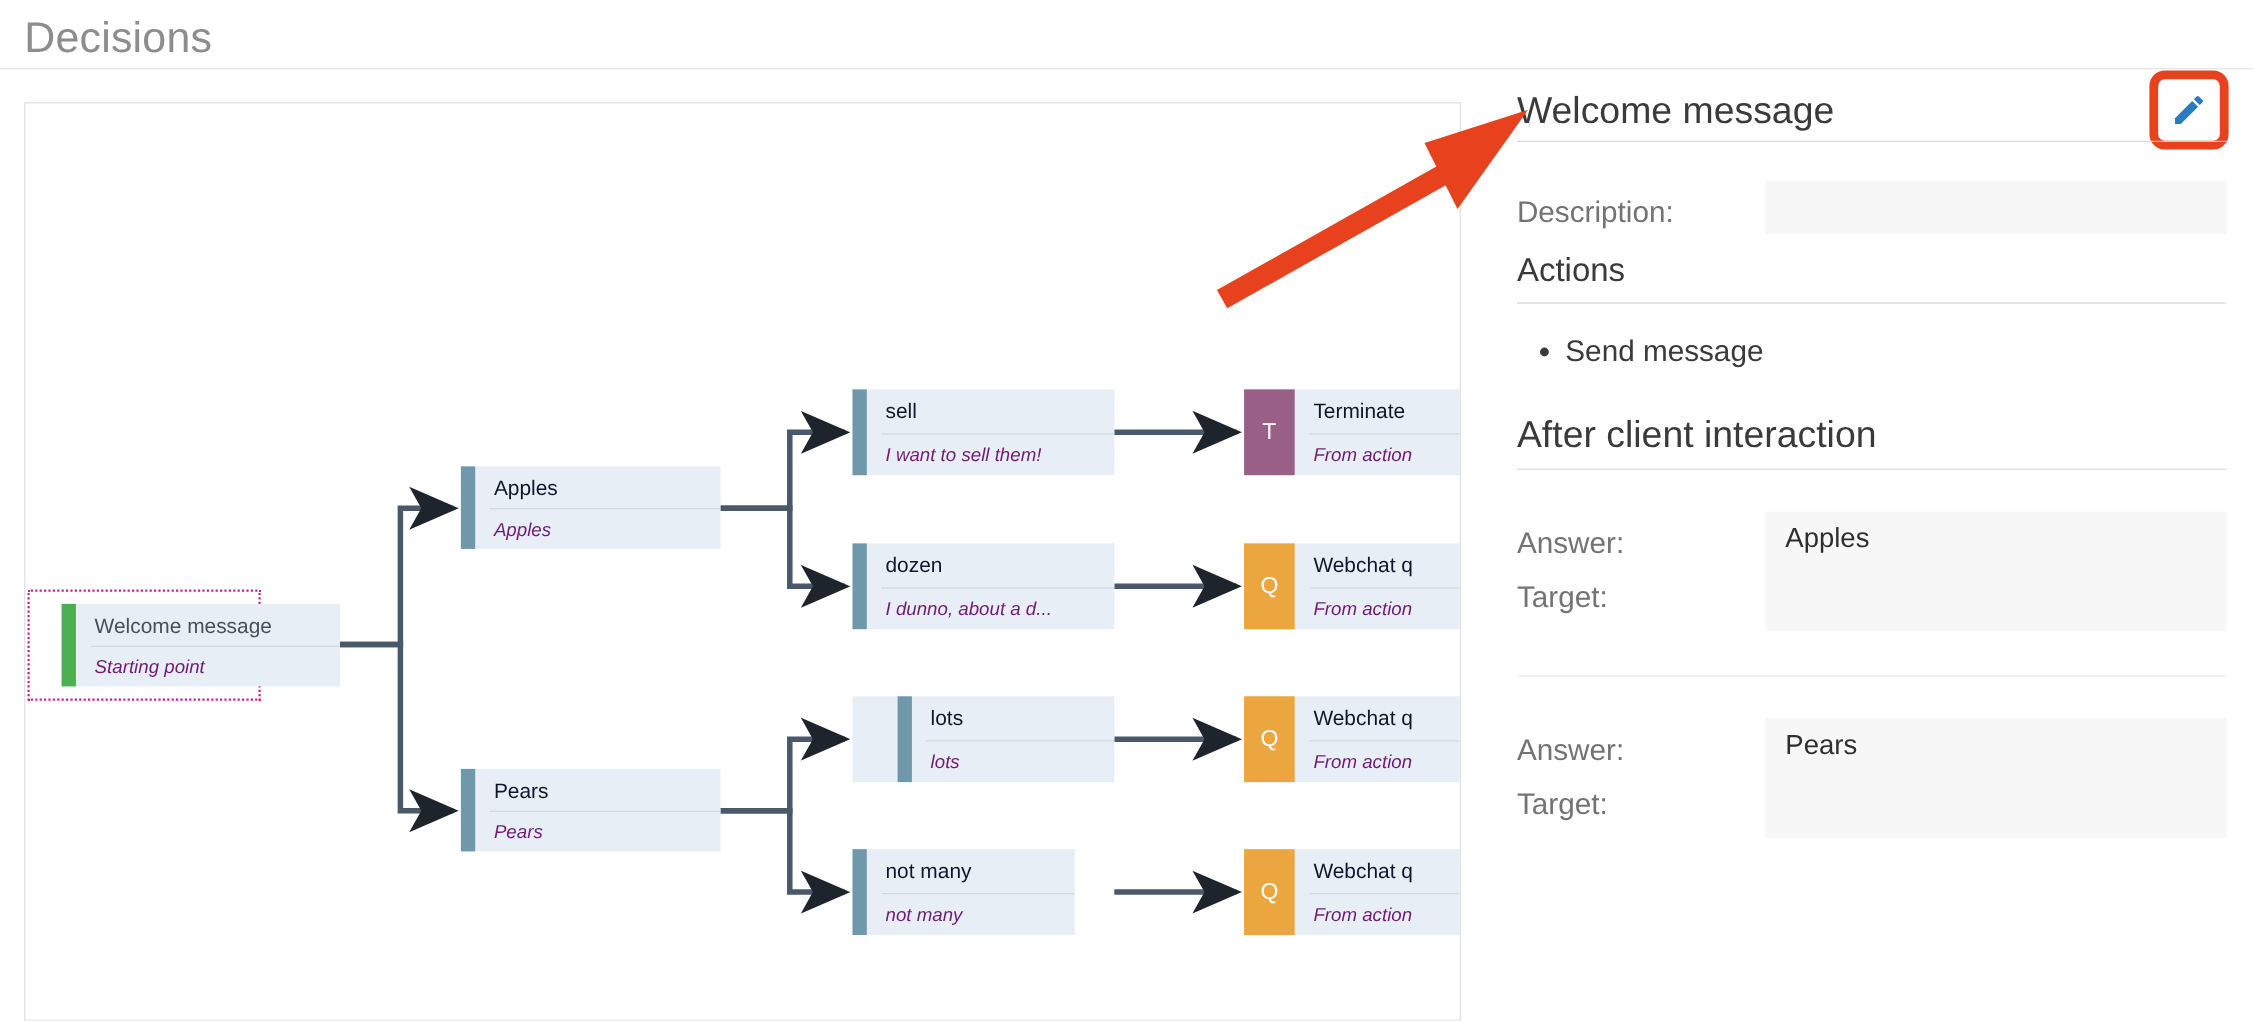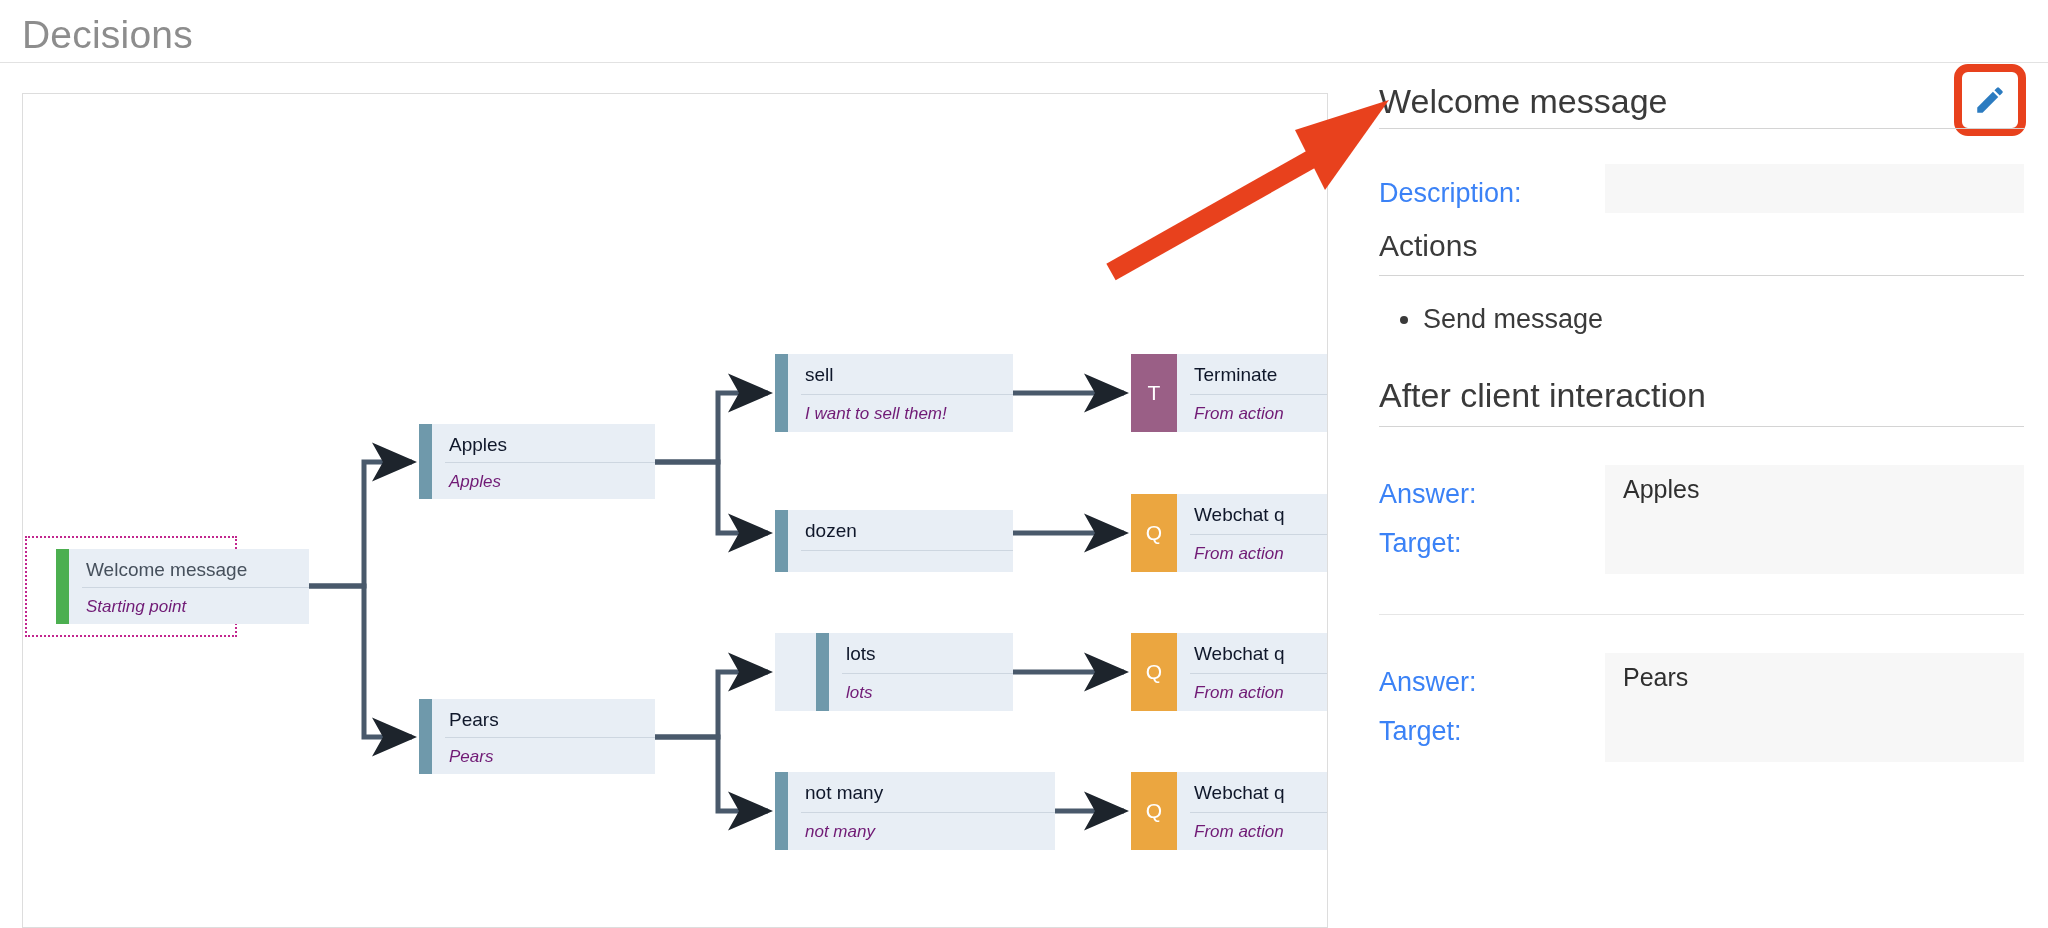--- a/index.html
+++ b/index.html
@@ -121,21 +121,21 @@
     position: absolute; left: -280px; top: 18px;
     width: 300px; height: 190px;
     pointer-events: none;
   }
 
   .field-row {
     position: relative;
     display: flex; align-items: flex-start;
   }
   .field-label {
-    font-size: 27px; color: #3b82f6; line-height: 34px;
+    font-size: 27px; color: #737373; line-height: 34px;
     width: 226px; flex: 0 0 226px; padding-top: 12px;
   }
   .field-box {
     flex: 1 1 auto;
     background: #f7f7f7;
     height: 49px;
     display: flex; align-items: center;
     padding: 0 18px;
     font-size: 25px; color: #2f2f2f;
   }
@@ -212,34 +212,35 @@
               <div class="n-sub">Pears</div>
             </div>
           </div>
           <div class="node" style="left: 752px; top: 260px; width: 238px; height: 78px;">
             <div class="accent steel"></div>
             <div class="body">
               <div class="n-title">sell</div>
               <div class="n-sub">I want to sell them!</div>
             </div>
           </div>
-          <div class="node" style="left: 752px; top: 416px; width: 238px; height: 62px;">
+          <div class="node" style="left: 752px; top: 400px; width: 238px; height: 78px;">
             <div class="accent steel"></div>
             <div class="body">
               <div class="n-title">dozen</div>
+              <div class="n-sub">I dunno, about a d...</div>
             </div>
           </div>
           <div class="node" style="left: 752px; top: 539px; width: 238px; height: 78px; padding-left: 41px;">
             <div class="accent steel"></div>
             <div class="body">
               <div class="n-title">lots</div>
               <div class="n-sub">lots</div>
             </div>
           </div>
-          <div class="node" style="left: 752px; top: 678px; width: 280px; height: 78px;">
+          <div class="node" style="left: 752px; top: 678px; width: 202px; height: 78px;">
             <div class="accent steel"></div>
             <div class="body">
               <div class="n-title">not many</div>
               <div class="n-sub">not many</div>
             </div>
           </div>
           <div class="node" style="left: 1108px; top: 260px; width: 238px; height: 78px;">
             <div class="badge purple">T</div>
             <div class="body">
               <div class="n-title">Terminate</div>

